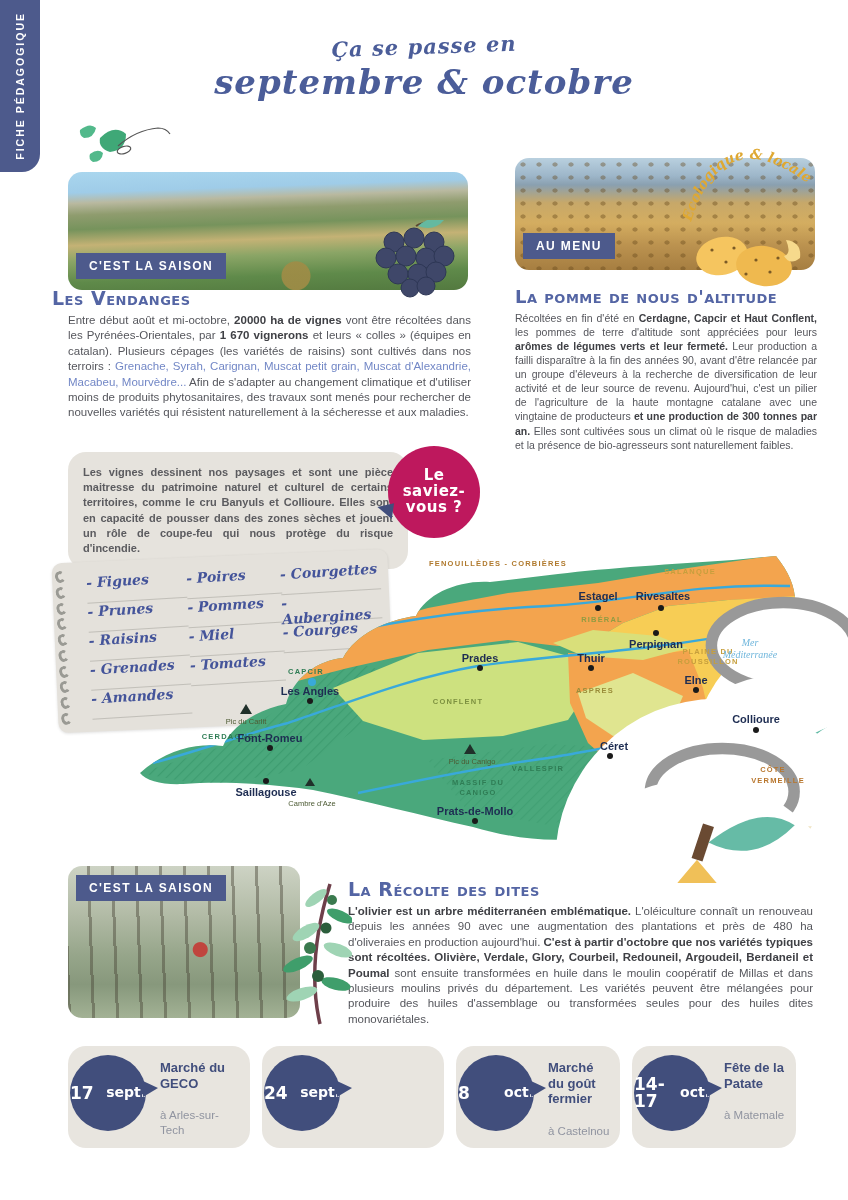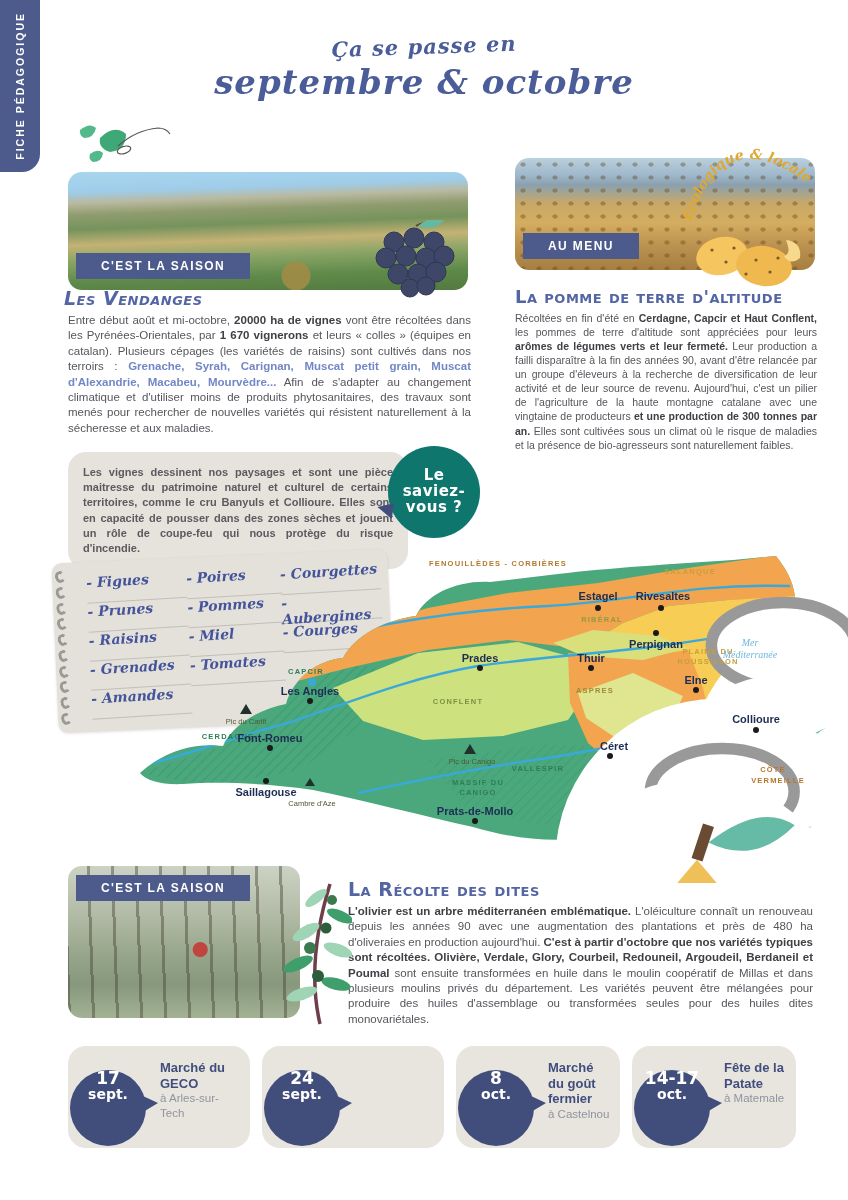--- a/index.html
+++ b/index.html
@@ -34,38 +34,38 @@
       linear-gradient(180deg,#b9d0df 0%,#9db6c9 16%,#8aa0b0 24%,#c7a869 40%,#d4ad60 58%,#bb924f 78%,#a67e41 100%);
     background-size: 16px 13px, 100% 100%;
   }
   .photo-olives { left:68px; top:866px; width:232px; height:152px;
     background:
       radial-gradient(circle at 57% 55%, #c0453e 0 7px, transparent 8px),
       repeating-linear-gradient(88deg, rgba(72,68,54,.45) 0 3px, transparent 3px 24px),
       linear-gradient(180deg,#cdd3c4 0%,#b2bba6 32%,#97a68b 58%,#87987c 78%,#a3b295 100%);
   }
   .photo-badge { position:absolute; background:#4d5a8c; color:#fff; font-weight:bold;
-    font-size:12px; letter-spacing:1.4px; padding:6px 25px; white-space:nowrap; }
+    font-size:12px; letter-spacing:1.4px; padding:6px 13px; white-space:nowrap; }
   .badge-bl { left:8px; bottom:11px; }
   .badge-tl { left:8px; top:9px; }
 
   
   .h2 { position:absolute; font-family:"DejaVu Sans", sans-serif; font-weight:bold;
     font-variant:small-caps; font-size:19px; color:#5465a4; letter-spacing:.5px; white-space:nowrap; }
   .body-text { position:absolute; color:#55565c; font-size:11.5px; line-height:1.34;
     text-align:justify; }
   .body-text b { color:#3f4045; }
-  .kw { color:#7287c6; font-weight:bold; }
+  .kw { color:#7287c6; font-weight:normal; }
 
   
   .know-box { position:absolute; left:68px; top:452px; width:340px; min-height:100px;
     background:#e6e3dd; border-radius:18px; padding:13px 15px; }
   .know-box p { color:#5b5b5f; font-size:11px; line-height:1.38; font-weight:bold; text-align:justify; }
   .know-bubble { position:absolute; left:388px; top:446px; width:92px; height:92px;
-    background:#0f766e; border-radius:50%; display:flex; flex-direction:column;
+    background:#be185d; border-radius:50%; display:flex; flex-direction:column;
     align-items:center; justify-content:center; z-index:3; }
   .know-bubble::before { content:""; position:absolute; left:-11px; top:56px;
     border-right:16px solid #414e7c; border-top:6px solid transparent; border-bottom:10px solid transparent;
     transform:rotate(8deg); }
   .know-bubble span { color:#fff; font-family:"DejaVu Sans", sans-serif;
     font-weight:bold; font-size:15px; line-height:1.05; letter-spacing:.5px; }
 
   
   .eco-arc { position:absolute; left:683px; top:122px; z-index:2; }
 
@@ -92,30 +92,30 @@
   
   .olive-branch { position:absolute; left:280px; top:876px; z-index:3; }
 
   
   .event-card { position:absolute; top:1046px; height:102px; background:#e8e5df;
     border-radius:18px; }
   .ev-1 { left:68px;  width:182px; }
   .ev-2 { left:262px; width:182px; }
   .ev-3 { left:456px; width:164px; }
   .ev-4 { left:632px; width:164px; }
-  .ev-bubble { position:absolute; left:2px; top:24px; width:76px; height:76px;
-    background:#414e7c; border-radius:50%; display:flex; flex-direction:column;
-    align-items:center; justify-content:flex-start; }
+  .ev-bubble { position:absolute; left:2px; top:9px; width:76px; height:76px;
+    background:#414e7c; border-radius:50%; display:flex; flex-direction:row;
+    align-items:center; justify-content:space-between; }
   .ev-bubble::after { content:""; position:absolute; right:-12px; top:26px;
     border-left:15px solid #414e7c; border-top:7px solid transparent; border-bottom:9px solid transparent; }
   .ev-day { color:#fff; font-family:"DejaVu Sans", sans-serif; font-weight:bold; font-size:17px; line-height:1; }
   .ev-month { color:#fff; font-family:"DejaVu Sans", sans-serif; font-weight:bold; font-size:14px; line-height:1.1; }
   .ev-text { position:absolute; left:92px; top:14px; right:8px; }
   .ev-title { color:#414e7c; font-weight:bold; font-size:13px; line-height:1.2; }
-  .ev-loc { color:#9094a0; font-size:11.5px; line-height:1.25; margin-top:0; }
+  .ev-loc { color:#9094a0; font-size:11.5px; line-height:1.25; margin-top:17px; }
 
   
   .leaves-deco { position:absolute; left:66px; top:116px; }
   .grapes-deco { position:absolute; left:356px; top:220px; z-index:3; }
   .potato-deco { position:absolute; left:686px; top:222px; z-index:3; }
 
   
   .t-town { font-family:"Liberation Sans", sans-serif; font-weight:bold; font-size:11px; fill:#1e2d52; }
   .t-region { font-family:"Liberation Sans", sans-serif; font-weight:bold; font-size:7.5px; letter-spacing:1.2px; }
   .t-peak { font-family:"Liberation Sans", sans-serif; font-size:7.5px; fill:#4c5a33; }
@@ -157,21 +157,21 @@
         <circle cx="70" cy="38" r="10"></circle>
         <circle cx="88" cy="36" r="10"></circle>
       <circle cx="42" cy="54" r="10"></circle>
         <circle cx="62" cy="54" r="10"></circle>
         <circle cx="80" cy="52" r="10"></circle>
       <circle cx="54" cy="68" r="9"></circle>
         <circle cx="70" cy="66" r="9"></circle>
     </g>
   </svg>
 
-  <div class="h2" style="left:64px; top:287px;font-style:italic;">Les Vendanges</div>
+  <div class="h2" style="left:52px; top:287px;">Les Vendanges</div>
 
   <p class="body-text" style="left:68px; top:313px; width:403px;"><span>Entre début août et mi-octobre, </span><b>20000 ha de vignes</b><span> vont être récoltées dans les Pyrénées-Orientales, par </span><b>1 670 vignerons</b><span> et leurs « colles » (équipes en catalan). Plusieurs cépages (les variétés de raisins) sont cultivés dans nos terroirs : </span><span class="kw">Grenache, Syrah, Carignan, Muscat petit grain, Muscat d'Alexandrie, Macabeu, Mourvèdre...</span><span> Afin de s'adapter au changement climatique et d'utiliser moins de produits phytosanitaires, des travaux sont menés pour rechercher de nouvelles variétés qui résistent naturellement à la sécheresse et aux maladies.</span></p>
 
   <div class="know-box">
     <p>Les vignes dessinent nos paysages et sont une pièce maitresse du patrimoine naturel et culturel de certains territoires, comme le cru Banyuls et Collioure. Elles sont en capacité de pousser dans des zones sèches et jouent un rôle de coupe-feu qui nous protège du risque d'incendie.</p>
   </div>
   <div class="know-bubble">
     <span>Le</span>
     <span>saviez-</span>
     <span>vous ?</span>
@@ -198,21 +198,21 @@
       <circle cx="26" cy="28" r="1.6"></circle>
         <circle cx="40" cy="40" r="1.6"></circle>
         <circle cx="48" cy="26" r="1.6"></circle>
       <circle cx="70" cy="38" r="1.6"></circle>
         <circle cx="84" cy="50" r="1.6"></circle>
         <circle cx="92" cy="36" r="1.6"></circle>
       <circle cx="60" cy="52" r="1.6"></circle>
     </g>
   </svg>
 
-  <div class="h2" style="left:515px; top:286px; font-size:18px;">La pomme de terre d'altitude</div>
+  <div class="h2" style="left:515px; top:286px; font-size:18px;">La pomme de nous d'altitude</div>
 
   <p class="body-text" style="left:515px; top:311px; width:302px; font-size:10.5px;"><span>Récoltées en fin d'été en </span><b>Cerdagne, Capcir et Haut Conflent,</b><span> les pommes de terre d'altitude sont appréciées pour leurs </span><b>arômes de légumes verts et leur fermeté.</b><span> Leur production a failli disparaître à la fin des années 90, avant d'être relancée par un groupe d'éleveurs à la recherche de diversification de leur activité et de leur source de revenu. Aujourd'hui, c'est un pilier de l'agriculture de la haute montagne catalane avec une vingtaine de producteurs </span><b>et une production de 300 tonnes par an.</b><span> Elles sont cultivées sous un climat où le risque de maladies et la présence de bio-agresseurs sont naturellement faibles.</span></p>
 
   <div class="notebook">
     <div class="spiral">
       <i></i>
         <i></i>
         <i></i>
         <i></i>
         <i></i>

